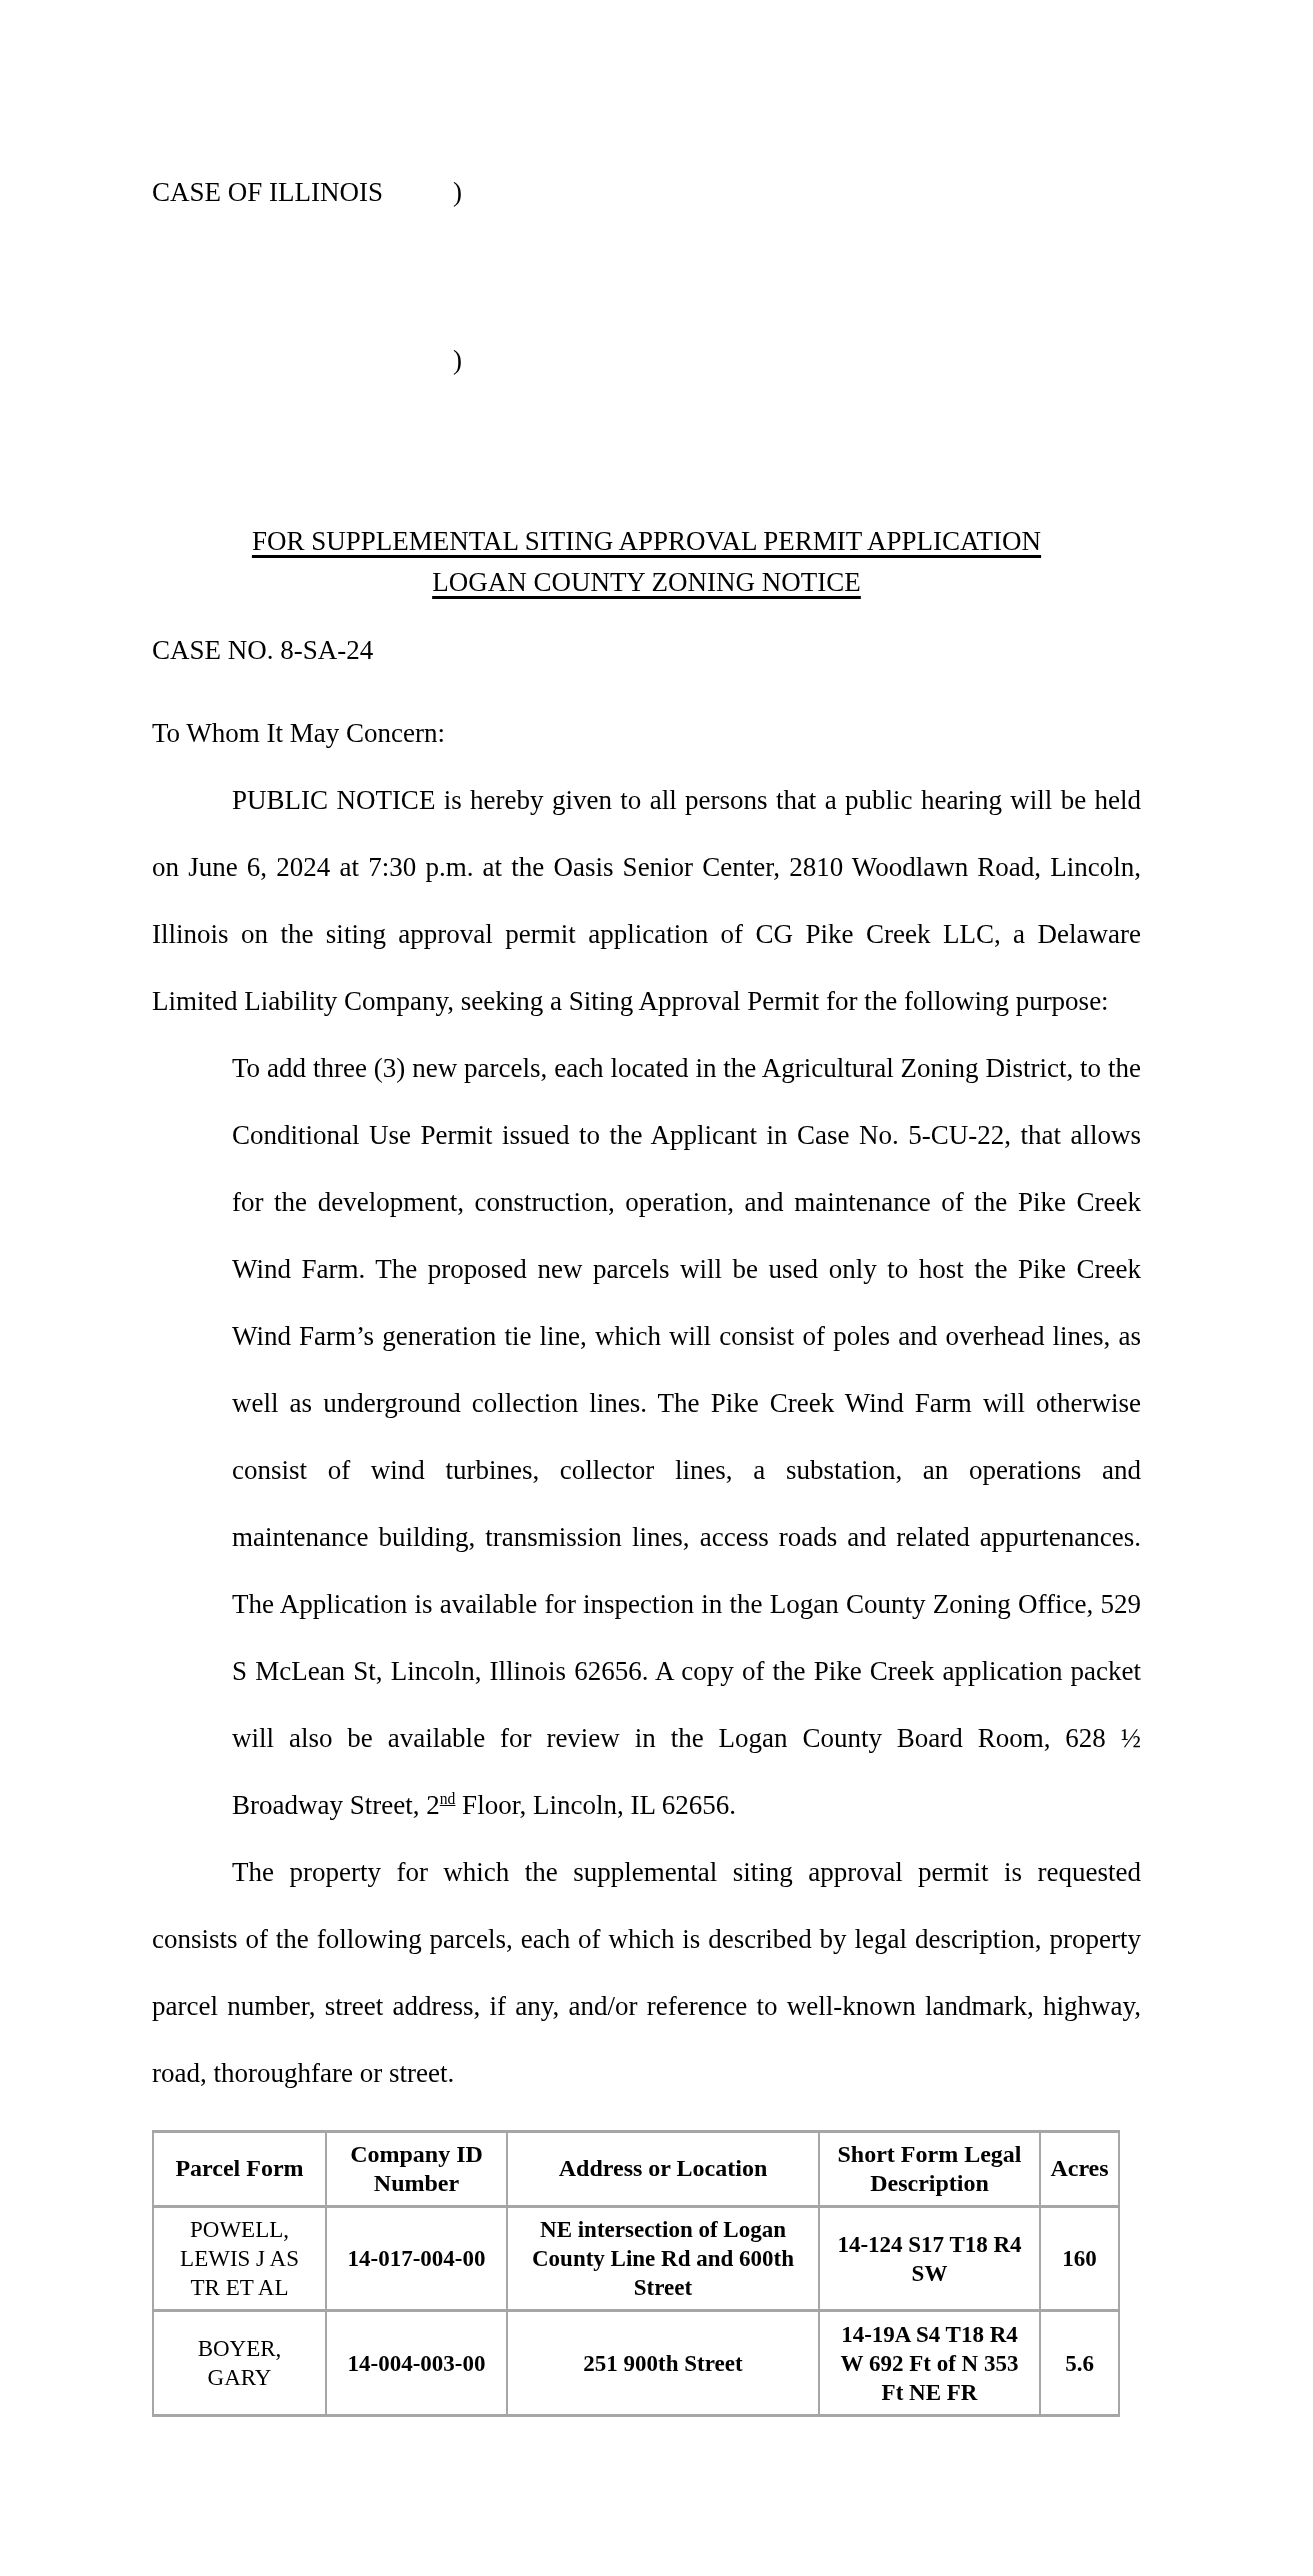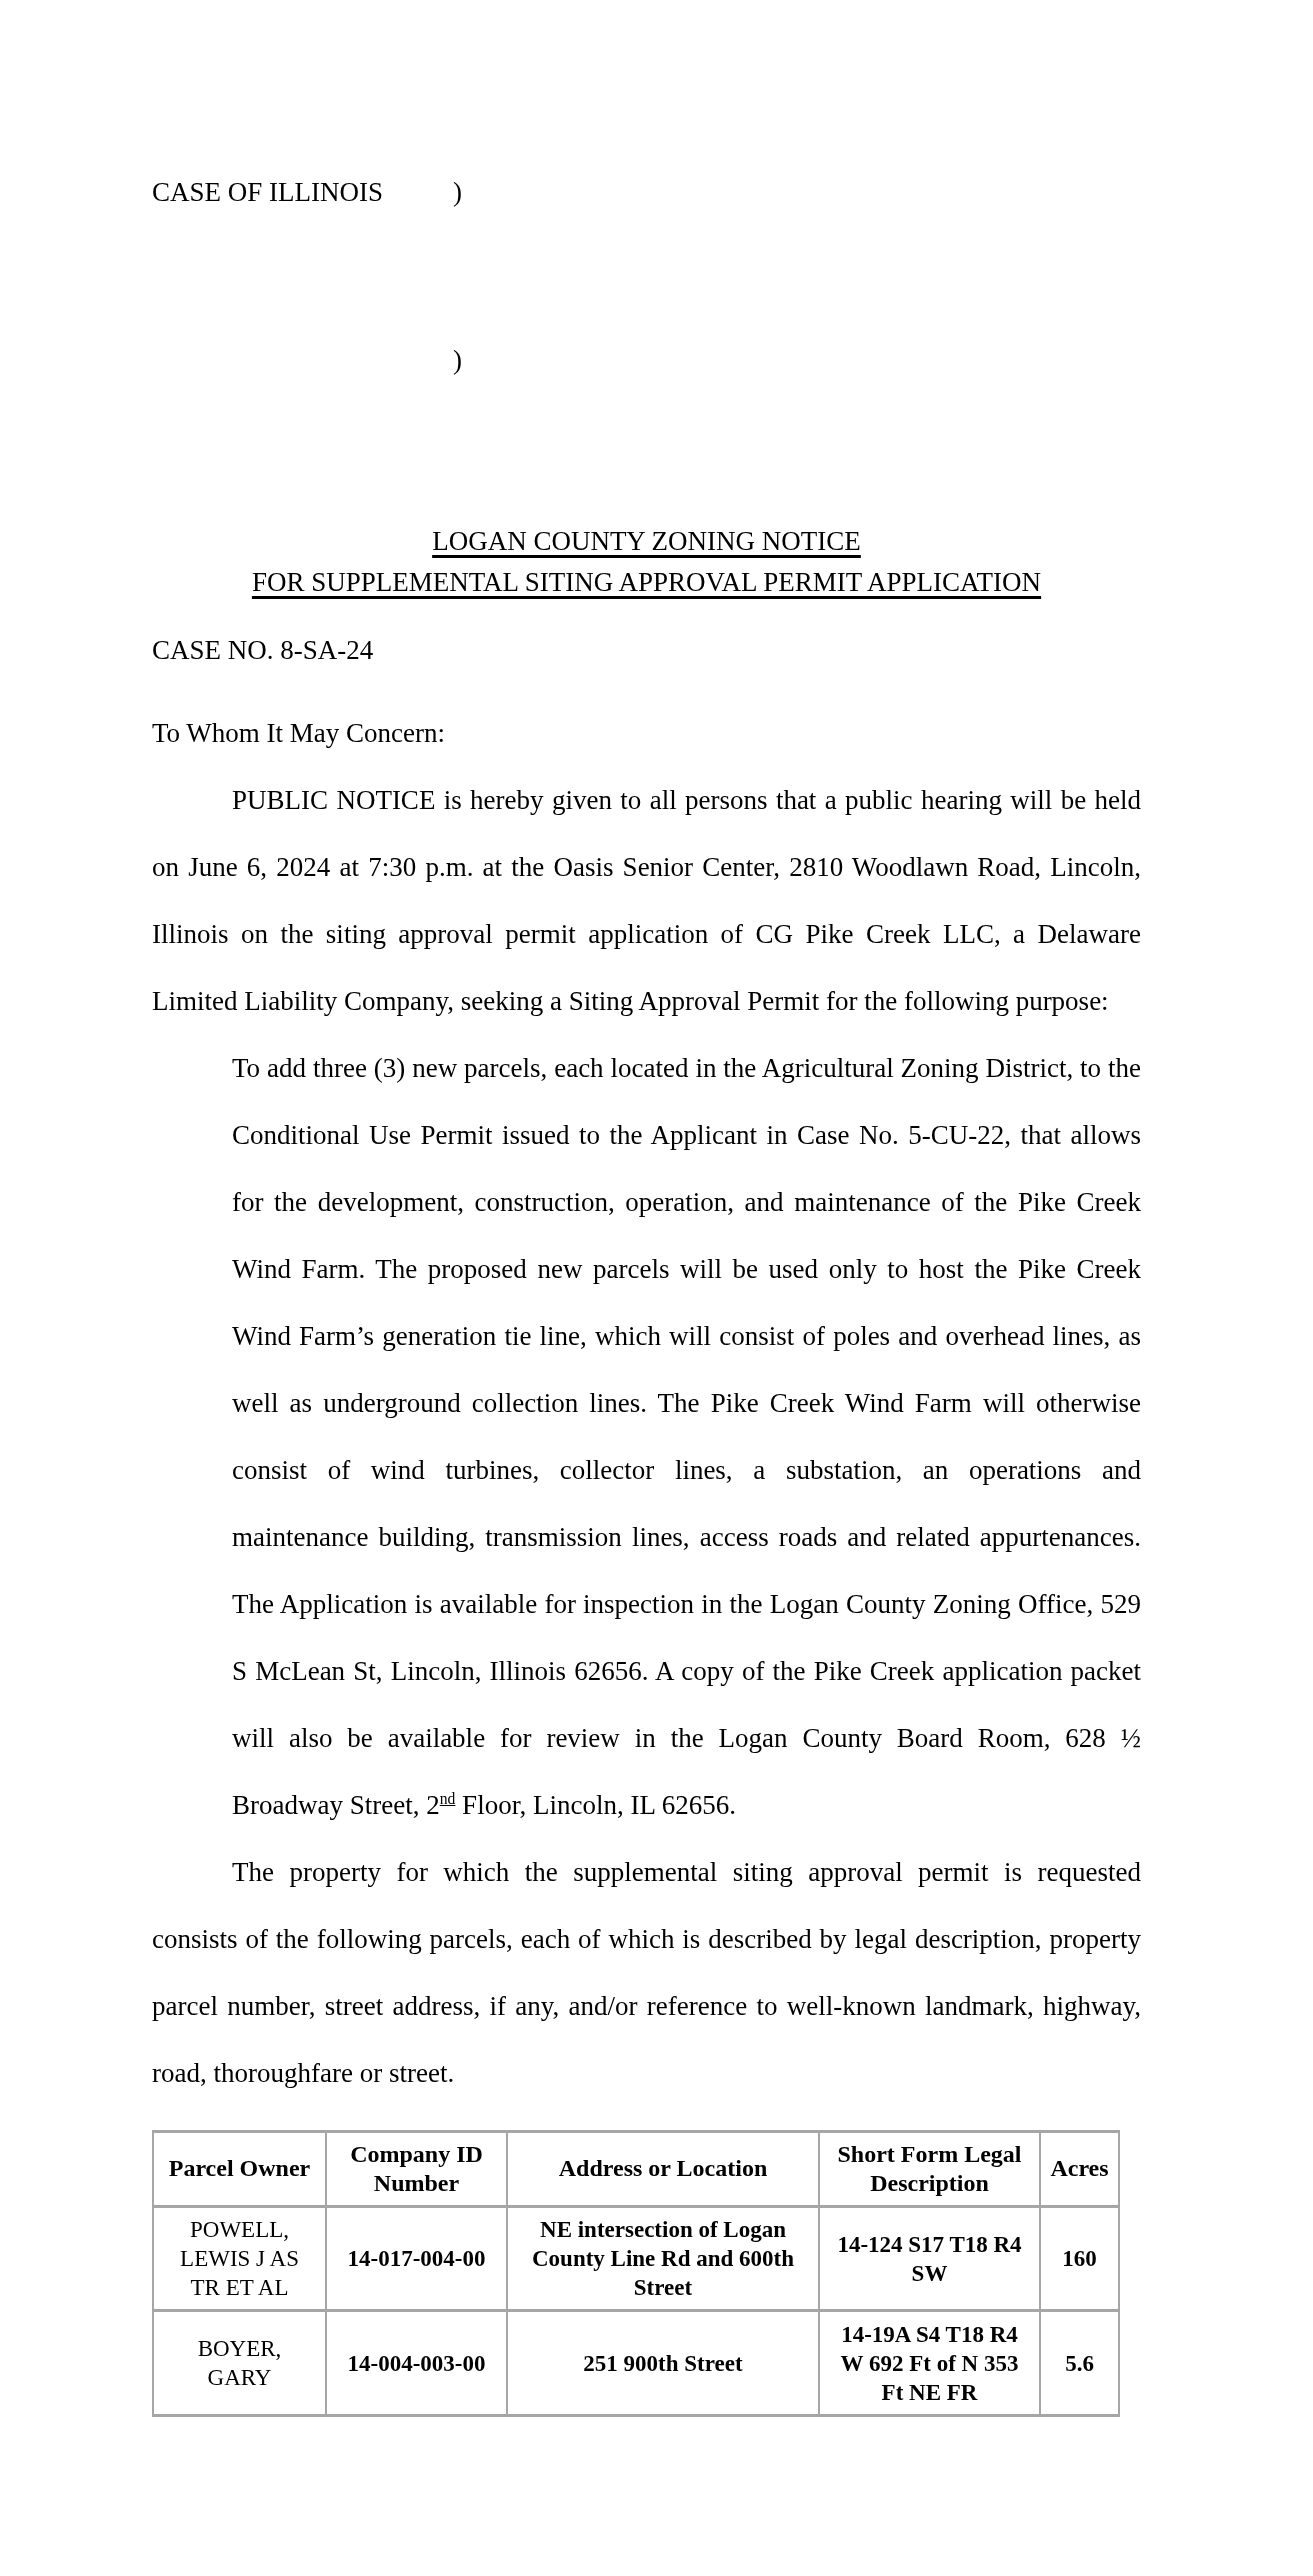--- a/index.html
+++ b/index.html
@@ -105,22 +105,22 @@
 <body>
 
 <div class="page">
 
   <div class="jurisdiction">
     <div><span class="jur-label">CASE OF ILLINOIS</span><span>)</span></div>
     <div><span class="jur-label"></span><span>)</span></div>
   </div>
 
   <div class="title-block">
+    <div class="title-line"><span>FOR SUPPLEMENTAL SITING APPROVAL PERMIT APPLICATION</span></div>
     <div class="title-line"><span>LOGAN COUNTY ZONING NOTICE</span></div>
-    <div class="title-line"><span>FOR SUPPLEMENTAL SITING APPROVAL PERMIT APPLICATION</span></div>
   </div>
 
   <div class="case-no">CASE NO. 8-SA-24</div>
 
   <div class="bodytext salutation">To Whom It May Concern:</div>
 
   <div class="bodytext indent-first">PUBLIC NOTICE is hereby given to all persons that a public hearing will be held on June 6, 2024 at 7:30 p.m. at the Oasis Senior Center, 2810 Woodlawn Road, Lincoln, Illinois on the siting approval permit application of CG Pike Creek LLC, a Delaware Limited Liability Company, seeking a Siting Approval Permit for the following purpose:</div>
 
   <div class="bodytext block-indent"><span>To add three (3) new parcels, each located in the Agricultural Zoning District, to the Conditional Use Permit issued to the Applicant in Case No. 5-CU-22, that allows for the development, construction, operation, and maintenance of the Pike Creek Wind Farm.  The proposed new parcels will be used only to host the Pike Creek Wind Farm’s generation tie line, which will consist of poles and overhead lines, as well as underground collection lines. The Pike Creek Wind Farm will otherwise consist of wind turbines, collector lines, a substation, an operations and maintenance building, transmission lines, access roads and related appurtenances. The Application is available for inspection in the Logan County Zoning Office, 529 S McLean St, Lincoln, Illinois 62656. A copy of the Pike Creek application packet will also be available for review in the Logan County Board Room, 628 ½ Broadway Street, 2</span><sup>nd</sup><span> Floor, Lincoln, IL 62656.</span></div>
 
@@ -129,21 +129,21 @@
   <table class="parcels">
     <colgroup>
       <col class="c-owner">
         <col class="c-id">
         <col class="c-address">
         <col class="c-legal">
         <col class="c-acres">
     </colgroup>
     <thead>
       <tr>
-        <th>Parcel Owner</th>
+        <th>Parcel Form</th>
         <th>Company ID Number</th>
         <th>Address or Location</th>
         <th>Short Form Legal Description</th>
         <th>Acres</th>
       </tr>
     </thead>
     <tbody>
       <tr>
         <td class="cell-owner">POWELL, LEWIS J AS TR ET AL</td>
         <td class="cell-id">14-017-004-00</td>

